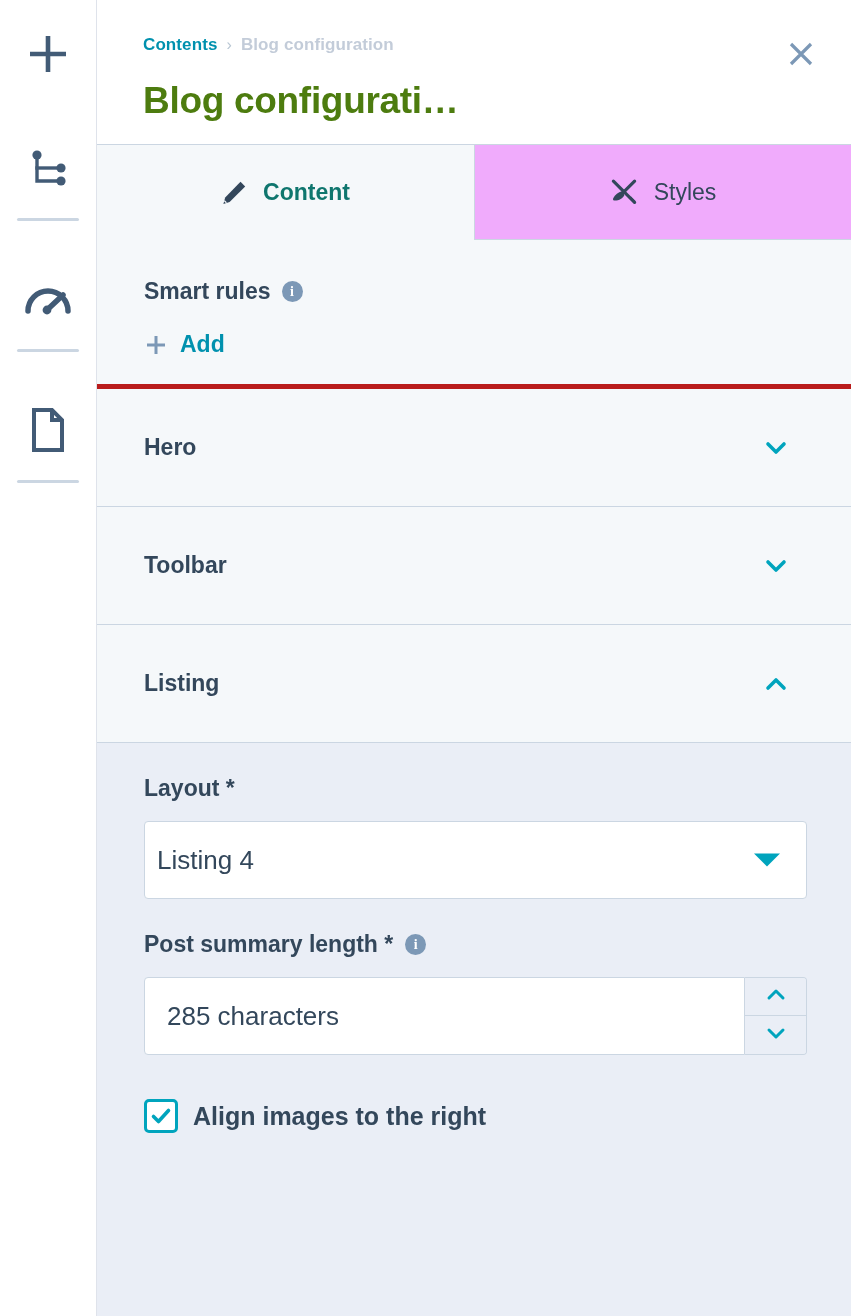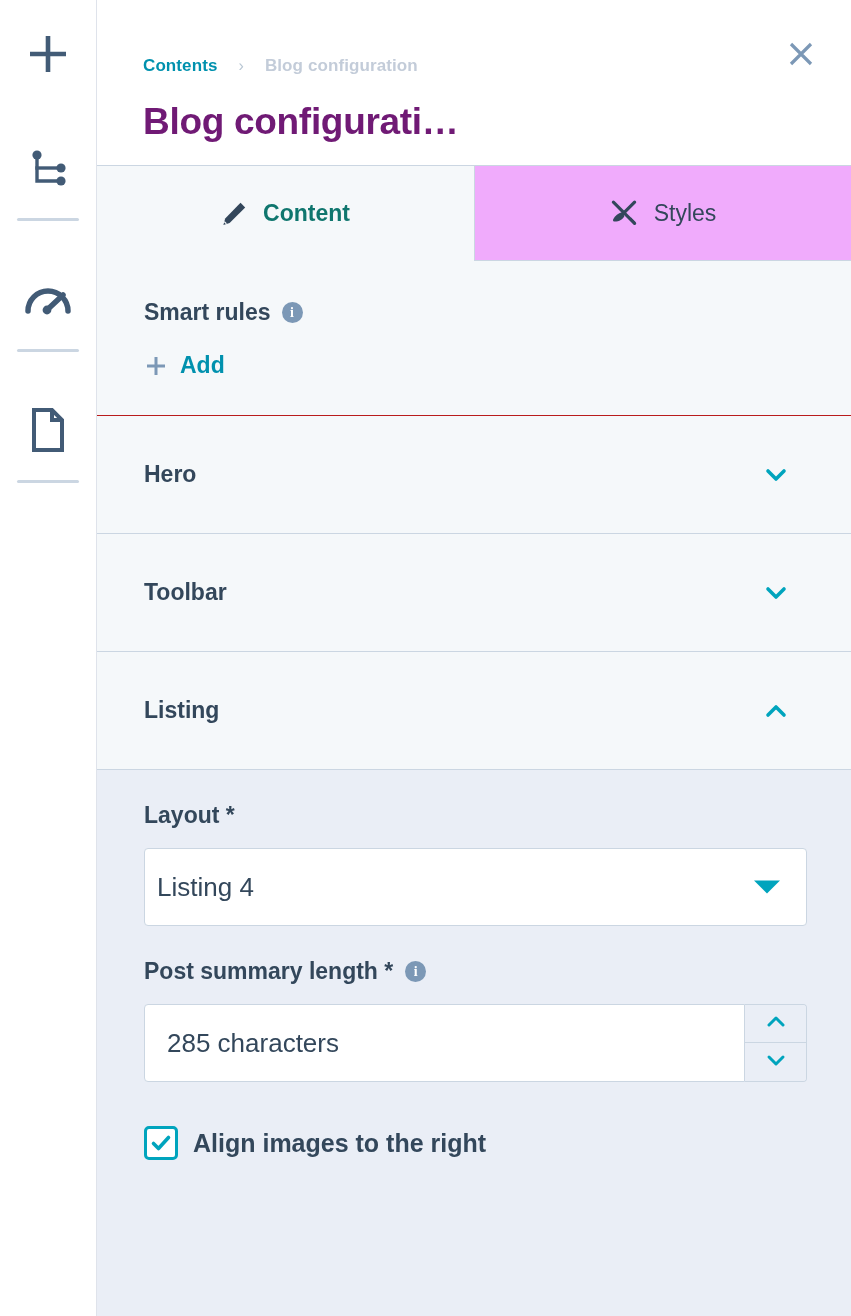--- a/index.html
+++ b/index.html
@@ -67,44 +67,43 @@
 
   
   .panel-head {
     padding: 34px 0 22px 46px;
     position: relative;
     background: #ffffff;
   }
   .breadcrumb {
     display: flex;
     align-items: center;
-    gap: 21px;
+    gap: 9px;
     font-size: 17px;
     font-weight: bold;
     letter-spacing: .1px;
     height: 22px;
-    margin-top: 21px;
   }
   .crumb-link {
     color: #0091ae;
     cursor: pointer;
   }
   .crumb-sep {
     color: #b9c7d4;
     font-weight: normal;
     font-size: 16px;
   }
   .crumb-current {
     color: #c3ccd9;
   }
   .panel-title {
     margin-top: 24px;
     font-size: 37px;
     font-weight: bold;
-    color: #701a75;
+    color: #4d7c0f;
     letter-spacing: -.3px;
     white-space: nowrap;
   }
   .close-btn {
     position: absolute;
     top: 39px;
     right: 33px;
     width: 34px;
     height: 34px;
     display: flex;
@@ -147,22 +146,22 @@
   .tab-icon {
     display: flex;
     align-items: center;
     justify-content: center;
     color: #33475b;
   }
 
   
   .smart-rules {
     background: #f5f8fa;
-    padding: 38px 0 36px 47px;
-    border-bottom: 1px solid #b91c1c;
+    padding: 38px 0 26px 47px;
+    border-bottom: 5px solid #b91c1c;
   }
   .smart-rules-label {
     display: flex;
     align-items: center;
     gap: 11px;
     font-size: 23px;
     font-weight: bold;
     color: #33475b;
   }
   .info-icon {

